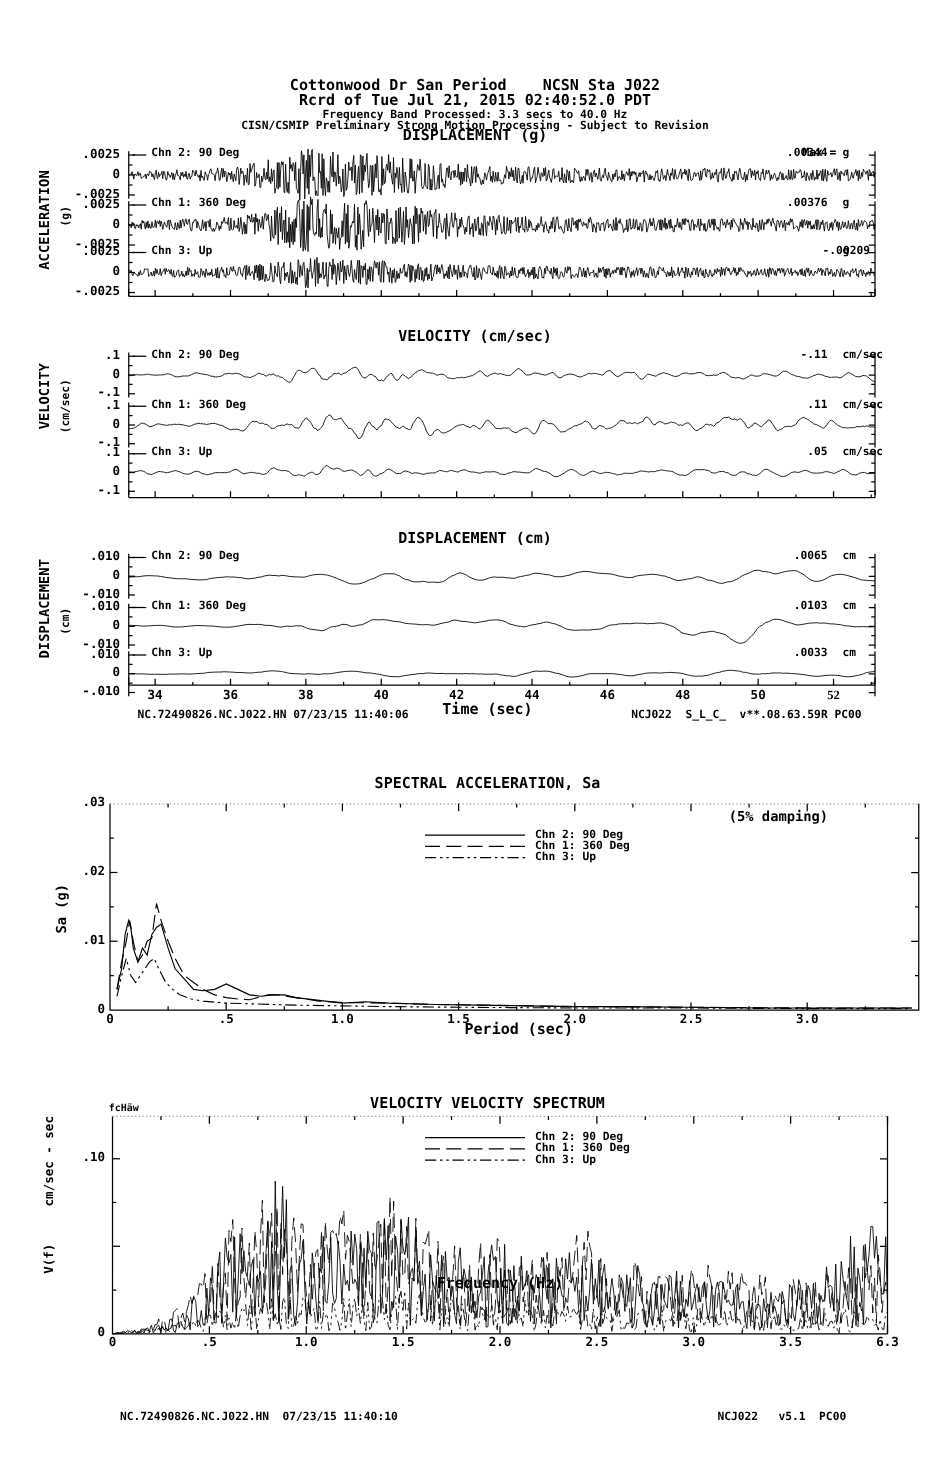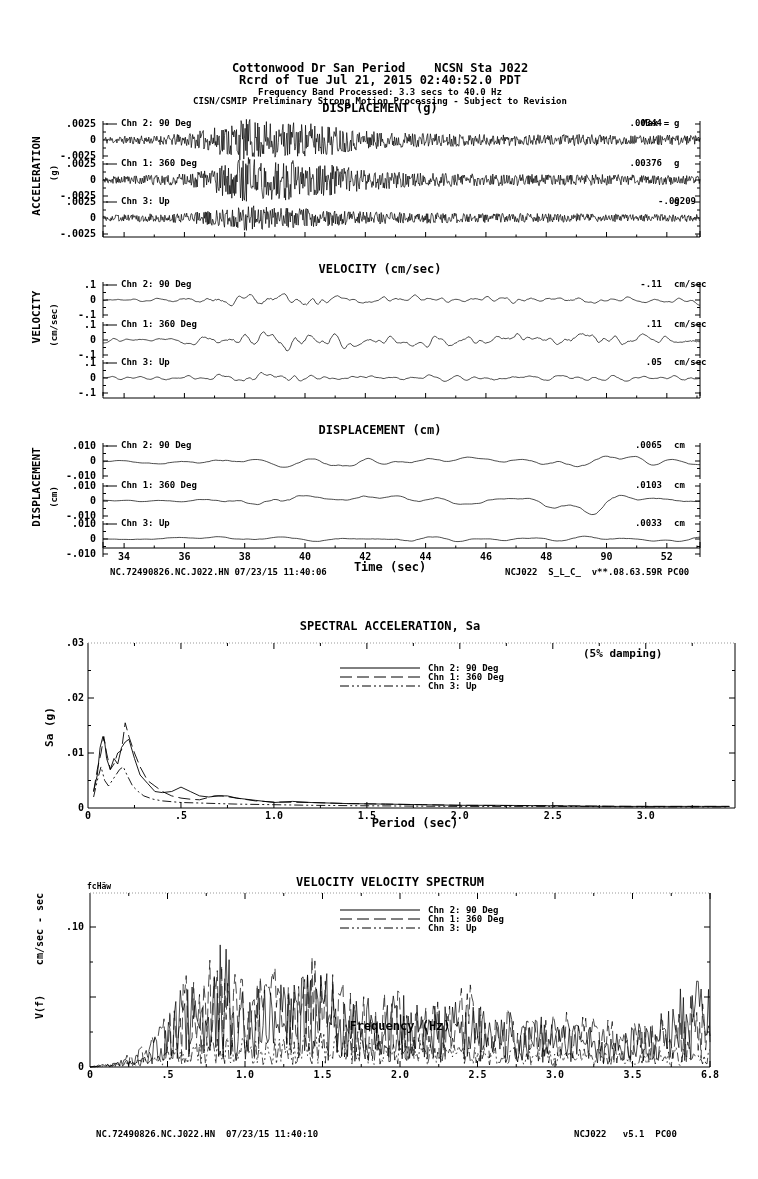--- a/index.html
+++ b/index.html
@@ -363,22 +363,22 @@
       <div class="lbl f9 vbox" style="left: 606px; top: 519px;">.0033</div>
       <div class="lbl f9" style="left: 674px; top: 519px;">cm</div>
       <div class="lbl f10 c" style="left: 124.106px; top: 552px;">34</div>
       <div class="lbl f10 c" style="left: 184.409px; top: 552px;">36</div>
       <div class="lbl f10 c" style="left: 244.712px; top: 552px;">38</div>
       <div class="lbl f10 c" style="left: 305.015px; top: 552px;">40</div>
       <div class="lbl f10 c" style="left: 365.318px; top: 552px;">42</div>
       <div class="lbl f10 c" style="left: 425.621px; top: 552px;">44</div>
       <div class="lbl f10 c" style="left: 485.924px; top: 552px;">46</div>
       <div class="lbl f10 c" style="left: 546.227px; top: 552px;">48</div>
-      <div class="lbl f10 c" style="left: 606.53px; top: 552px;">90</div>
-      <div class="lbl f10 c" style="left: 666.833px; top: 552px;">52</div>
+      <div class="lbl f10 c" style="left: 606.53px; top: 552px;">50</div>
+      <div class="lbl f10 c" style="left: 666.833px; top: 552px; font-family: Liberation Serif, serif;">52</div>
       <div class="lbl f10 c" style="left: 88px; top: 811px;">0</div>
       <div class="lbl f10 c" style="left: 180.96px; top: 811px;">.5</div>
       <div class="lbl f10 c" style="left: 273.92px; top: 811px;">1.0</div>
       <div class="lbl f10 c" style="left: 366.879px; top: 811px;">1.5</div>
       <div class="lbl f10 c" style="left: 459.839px; top: 811px;">2.0</div>
       <div class="lbl f10 c" style="left: 552.799px; top: 811px;">2.5</div>
       <div class="lbl f10 c" style="left: 645.759px; top: 811px;">3.0</div>
       <div class="lbl f10 tickw" style="left: 40px; top: 803px;">0</div>
       <div class="lbl f10 tickw" style="left: 40px; top: 748px;">.01</div>
       <div class="lbl f10 tickw" style="left: 40px; top: 693px;">.02</div>
@@ -387,21 +387,21 @@
       <div class="lbl f9" style="left: 428px; top: 673px;">Chn 1: 360 Deg</div>
       <div class="lbl f9" style="left: 428px; top: 682px;">Chn 3: Up</div>
       <div class="lbl f10 c" style="left: 90px; top: 1070px;">0</div>
       <div class="lbl f10 c" style="left: 167.5px; top: 1070px;">.5</div>
       <div class="lbl f10 c" style="left: 245px; top: 1070px;">1.0</div>
       <div class="lbl f10 c" style="left: 322.5px; top: 1070px;">1.5</div>
       <div class="lbl f10 c" style="left: 400px; top: 1070px;">2.0</div>
       <div class="lbl f10 c" style="left: 477.5px; top: 1070px;">2.5</div>
       <div class="lbl f10 c" style="left: 555px; top: 1070px;">3.0</div>
       <div class="lbl f10 c" style="left: 632.5px; top: 1070px;">3.5</div>
-      <div class="lbl f10 c" style="left: 710px; top: 1070px;">6.8</div>
+      <div class="lbl f10 c" style="left: 710px; top: 1070px;">6.3</div>
       <div class="lbl f10 tickw" style="left: 40px; top: 1062px;">0</div>
       <div class="lbl f10 tickw" style="left: 40px; top: 922px;">.10</div>
       <div class="lbl f9" style="left: 428px; top: 906px;">Chn 2: 90 Deg</div>
       <div class="lbl f9" style="left: 428px; top: 915px;">Chn 1: 360 Deg</div>
       <div class="lbl f9" style="left: 428px; top: 924px;">Chn 3: Up</div>
     </div>
 
   <div class="lbl f12 c" style="left:380px;top:62px">Cottonwood Dr San Period    NCSN Sta J022</div>
   <div class="lbl f12 c" style="left:380px;top:74px">Rcrd of Tue Jul 21, 2015 02:40:52.0 PDT</div>
   <div class="lbl f9 c" style="left:380px;top:88px">Frequency Band Processed: 3.3 secs to 40.0 Hz</div>

